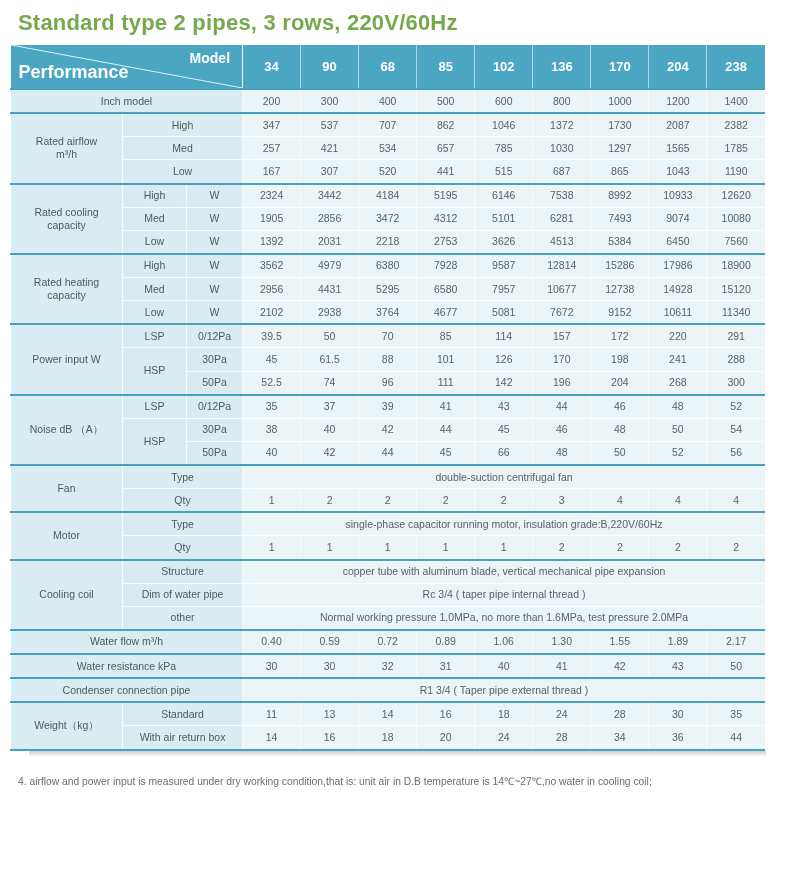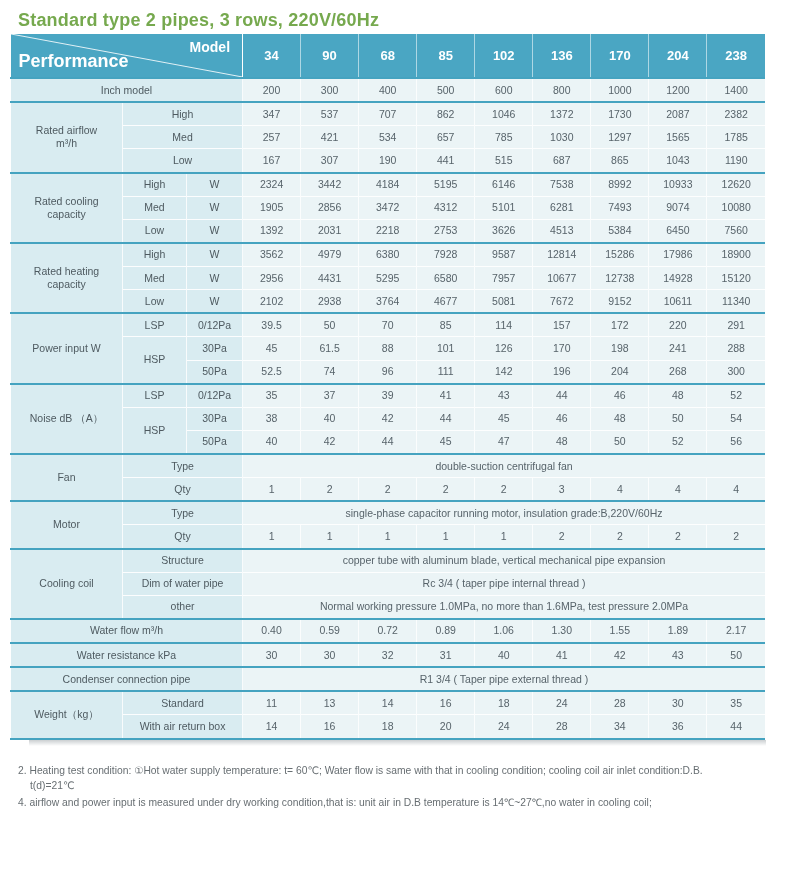--- a/index.html
+++ b/index.html
@@ -12,22 +12,22 @@
   }
   *{box-sizing:border-box;}
   html,body{margin:0;padding:0;background:#ffffff;}
   body{
     width:790px;height:891px;overflow:hidden;
     font-family:"Liberation Sans", sans-serif;
     color:var(--txt);
   }
   .page{position:relative;padding:8px 25px 0 10px;}
   h1.title{
-    margin:2px 0 3px 8px;
-    font-size:18px;font-weight:bold;color:var(--green);
+    margin:2px 0 9px 8px;
+    font-size:22px;font-weight:bold;color:var(--green);
     letter-spacing:.2px;
   }
   table.spec{
     border-collapse:collapse;table-layout:fixed;width:755px;
     border-bottom:2px solid var(--line-teal);
   }
   col.cA{width:112px;} col.cB{width:64px;} col.cC{width:56px;}
   th.model{
     background:var(--teal);color:#fff;font-size:13px;font-weight:bold;
     height:44px;border-left:1px solid rgba(255,255,255,.55);
@@ -136,21 +136,21 @@
           <td class="data">785</td>
           <td class="data">1030</td>
           <td class="data">1297</td>
           <td class="data">1565</td>
           <td class="data">1785</td>
         </tr>
         <tr>
           <td class="lblB" colspan="2">Low</td>
           <td class="data">167</td>
           <td class="data">307</td>
-          <td class="data">190</td>
+          <td class="data">520</td>
           <td class="data">441</td>
           <td class="data">515</td>
           <td class="data">687</td>
           <td class="data">865</td>
           <td class="data">1043</td>
           <td class="data">1190</td>
         </tr>
         <tr class="sec">
           <td class="lblA" rowspan="3">Rated cooling<br>capacity</td>
           <td class="lblB">High</td>
@@ -296,21 +296,21 @@
           <td class="data">48</td>
           <td class="data">50</td>
           <td class="data">54</td>
         </tr>
         <tr>
           <td class="lblC">50Pa</td>
           <td class="data">40</td>
           <td class="data">42</td>
           <td class="data">44</td>
           <td class="data">45</td>
-          <td class="data">47</td>
+          <td class="data">66</td>
           <td class="data">48</td>
           <td class="data">50</td>
           <td class="data">52</td>
           <td class="data">56</td>
         </tr>
         <tr class="sec">
           <td class="lblA" rowspan="2">Fan</td>
           <td class="lblB" colspan="2">Type</td>
           <td class="data" colspan="9">double-suction centrifugal fan</td>
         </tr>
@@ -408,17 +408,16 @@
           <td class="data">34</td>
           <td class="data">36</td>
           <td class="data">44</td>
         </tr>
       </tbody>
   </table>
   <div class="tbl-shadow"></div>
 
   <div class="notes">
     <div id="notes-list">
-        <div class="note-item">2. Heating test condition: ①Hot water supply temperature: t= 60℃; Water flow is same with that in cooling condition; cooling coil air inlet condition:D.B. t(d)=21℃</div>
         <div class="note-item">4. airflow and power input is measured under dry working condition,that is: unit air in D.B temperature is 14℃~27℃,no water in cooling coil;</div>
       </div>
   </div>
 </div>
 
 </body></html>

